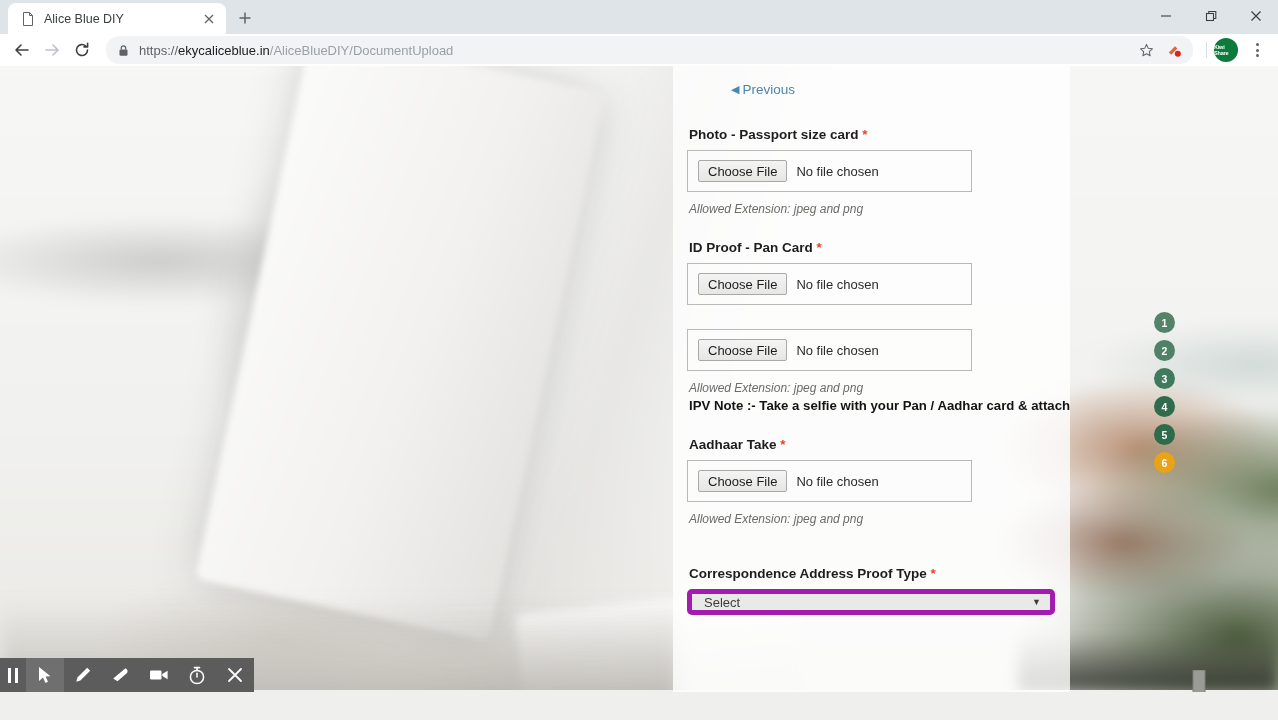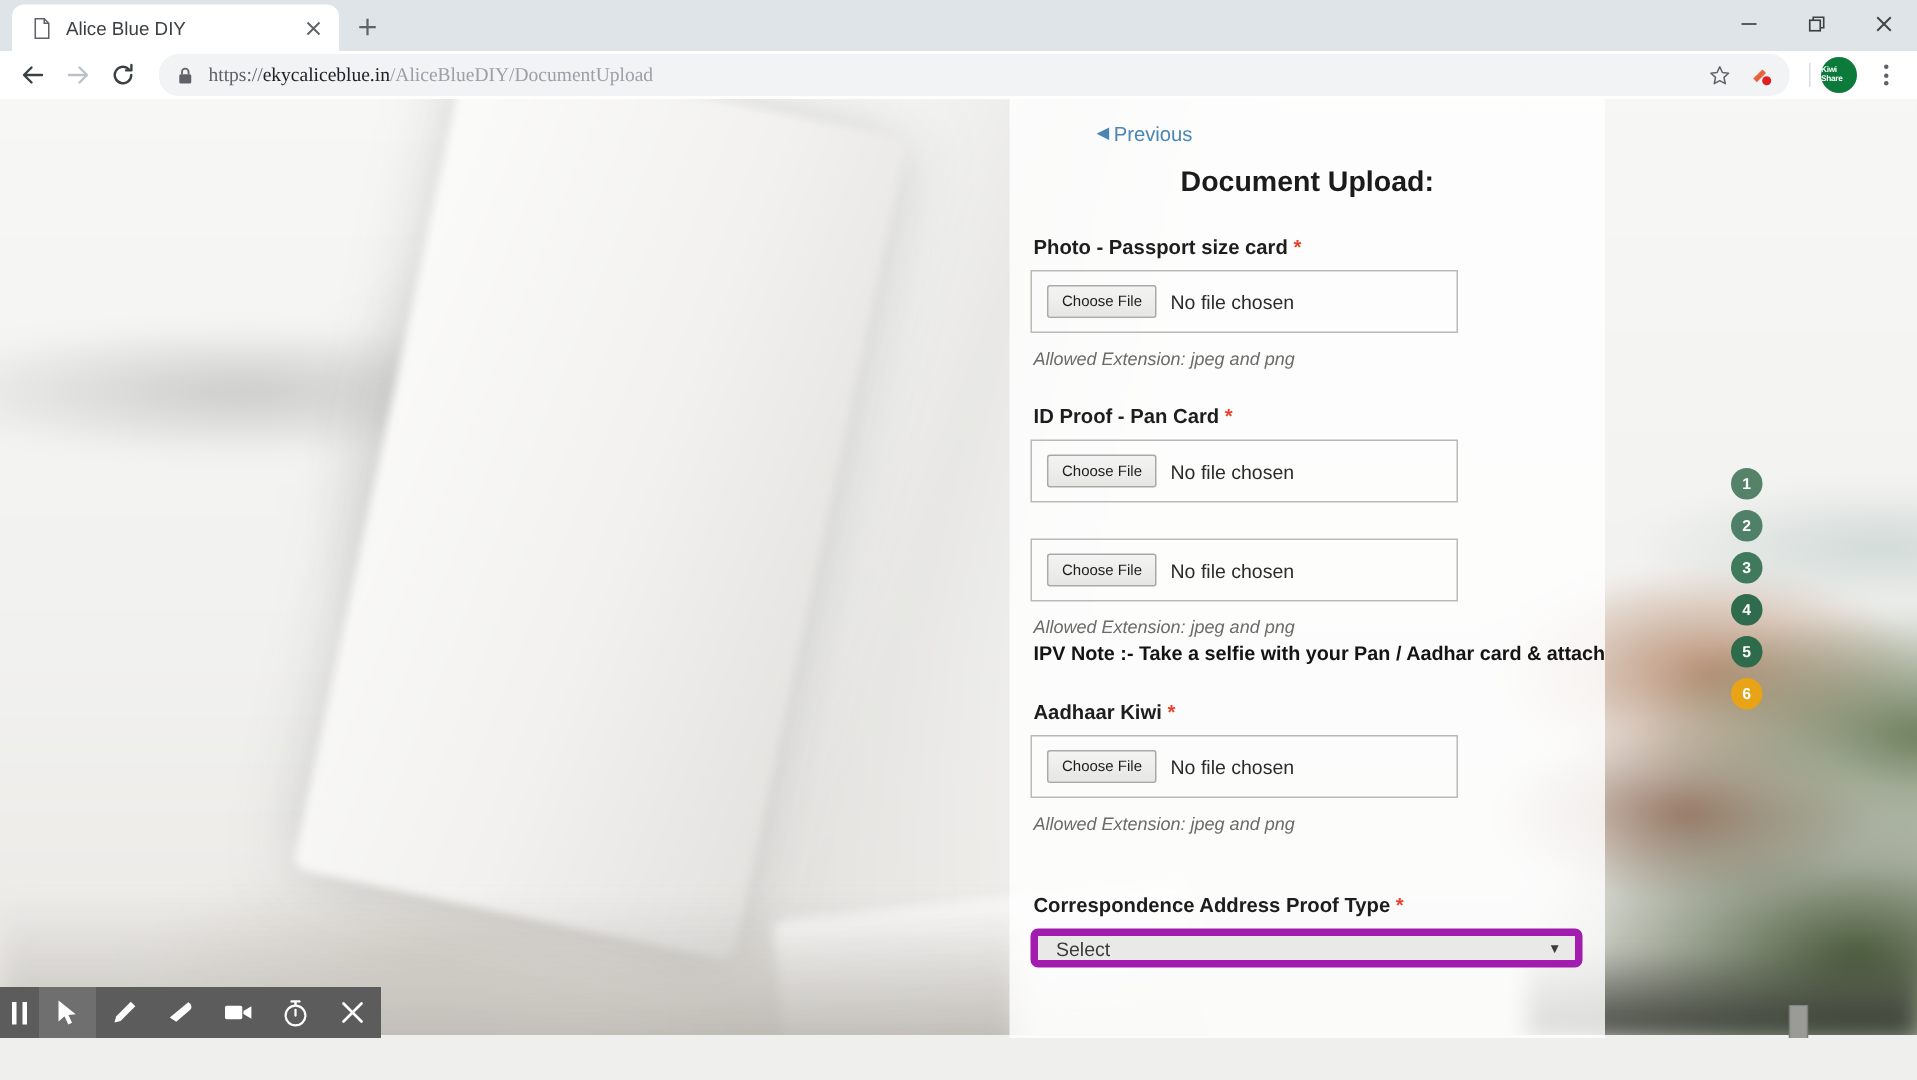--- a/index.html
+++ b/index.html
@@ -74,21 +74,20 @@
     display: flex; align-items: center; justify-content: center;
     color: #5f6368; border-radius: 50%;
   }
   .tb-btn.disabled { color: #bdc1c6; }
   .omnibox {
     flex: 1 1 auto; height: 28px; margin: 0 6px 0 8px;
     background: #f1f3f4; border-radius: 13px;
     display: flex; align-items: center;
     padding: 0 4px 0 12px;
     gap: 9px;
-    font-family: Liberation Serif, serif;
   }
   .lock { width: 12px; height: 14px; flex: 0 0 12px; display:flex; align-items:center;}
   .url {
     flex: 1 1 auto; font-size: 13px; color: #9aa0a6;
     white-space: nowrap; overflow: hidden;
   }
   .url .host { color: #202124; }
   .url .scheme { color: #5f6368; }
   .omni-right { display: flex; align-items: center; gap: 2px; padding-right: 2px; }
   .star { width: 26px; height: 24px; display:flex; align-items:center; justify-content:center; color:#5f6368;}
@@ -210,21 +209,21 @@
     display: flex; align-items: center;
     padding-left: 10px;
   }
   .choose-btn {
     height: 22px;
     border: 1px solid #a9a9a6;
     background: linear-gradient(180deg, #f4f4f4, #e6e6e5);
     border-radius: 2px;
     padding: 0 9px;
     display: flex; align-items: center;
-    font-size: 10px; color: #1d1d1d;
+    font-size: 13px; color: #1d1d1d;
   }
   .no-file { font-size: 13px; color: #2b2b2b; margin-left: 9px; }
 
   .hint {
     font-size: 12px; color: #6b6b68;
     margin: 10px 0 0 2px;
     font-style: italic;
   }
   .note {
     font-size: 13.2px; font-weight: bold; color: #141414;
@@ -414,21 +413,20 @@
         </div>
     </div>
 
     <div class="content">
 
       <a class="prev-link" style="color: rgb(74, 134, 179);">
         <span class="prev-caret">◀</span>
         <span>Previous</span>
       </a>
 
-      <div class="page-title">Document Upload:</div>
 
       
       <div class="field">
         <div class="field-label">
           <span>Photo - Passport size card</span>
           <span class="req" style="color: rgb(232, 67, 42);">*</span>
         </div>
         <div class="file-input">
           <span class="choose-btn">Choose File</span>
           <span class="no-file">No file chosen</span>
@@ -454,21 +452,21 @@
           <span class="choose-btn">Choose File</span>
           <span class="no-file">No file chosen</span>
         </div>
         <div class="hint">Allowed Extension: jpeg and png</div>
         <div class="note">IPV Note :- Take a selfie with your Pan / Aadhar card &amp; attach here</div>
       </div>
 
       
       <div class="field">
         <div class="field-label">
-          <span>Aadhaar Kiwi</span>
+          <span>Aadhaar Take</span>
           <span class="req" style="color: rgb(232, 67, 42);">*</span>
         </div>
         <div class="file-input">
           <span class="choose-btn">Choose File</span>
           <span class="no-file">No file chosen</span>
         </div>
         <div class="hint">Allowed Extension: jpeg and png</div>
       </div>
 
       

